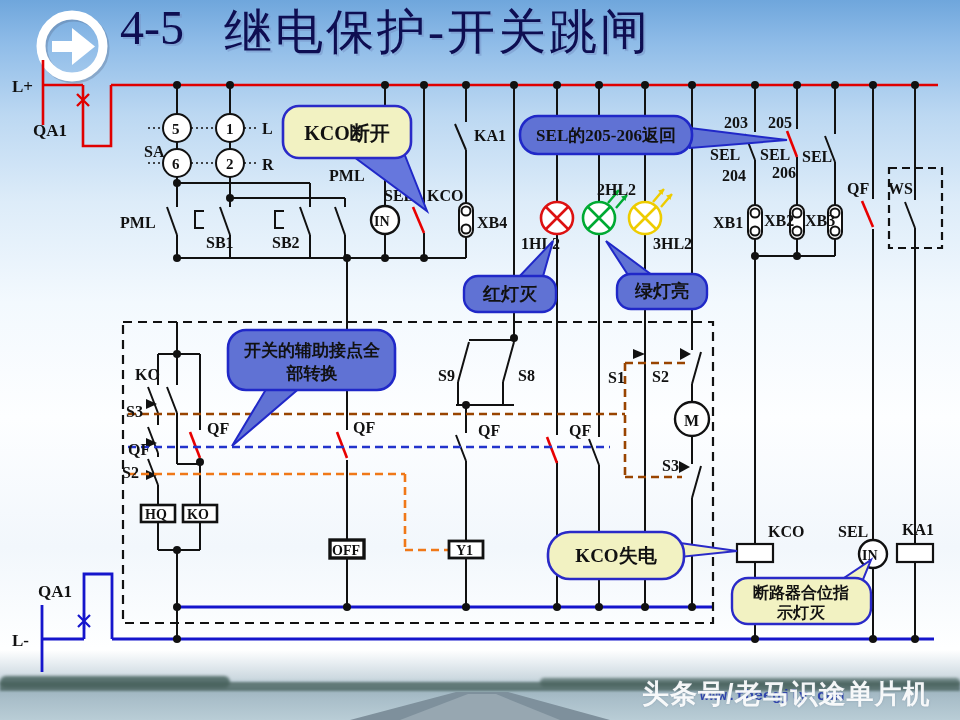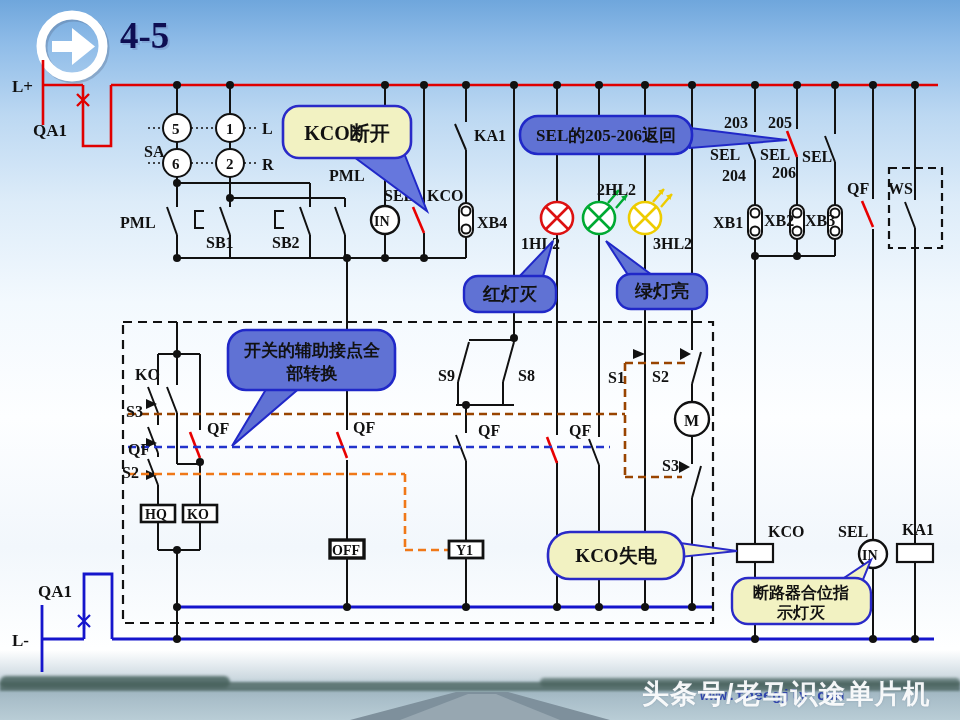--- a/index.html
+++ b/index.html
@@ -8,22 +8,22 @@
     background:linear-gradient(180deg,#6FA6DC 0%,#8FBCE8 6%,#BCD8F2 16%,#DDECF9 28%,#F3F9FE 42%,#FDFEFF 58%,#F2F7FC 76%,#FEFFFF 90%);}
   .photo{position:absolute;left:0;top:650px;width:960px;height:70px;
     background:linear-gradient(180deg,#ffffff 0%,#e8eef2 18%,#cdd9e0 40%,#9eb4bf 55%,#a9bec9 70%,#b9cdd6 100%);}
   .horizon{position:absolute;left:0;top:32px;width:960px;height:9px;background:#49625d;opacity:.75;filter:blur(1px);}
   .land{position:absolute;left:0;top:26px;width:230px;height:12px;background:#3e5a54;opacity:.8;border-radius:6px;filter:blur(1.5px);}
   .land2{position:absolute;left:540px;top:28px;width:420px;height:9px;background:#45605a;opacity:.7;border-radius:5px;filter:blur(1.5px);}
   .pier{position:absolute;left:0;top:40px;width:960px;height:30px;
     clip-path:polygon(350px 30px,610px 30px,508px 2px,456px 2px);background:#7e909c;}
   .pier2{position:absolute;left:0;top:40px;width:960px;height:30px;
     clip-path:polygon(400px 30px,560px 30px,496px 4px,468px 4px);background:#97a7b1;}
-  .title-num,.title-text{position:absolute;top:14px;font-family:"Liberation Serif",serif;
-    font-weight:bold;font-size:37px;color:#0E0E52;text-shadow:2px 2px 0 rgba(120,150,200,.55);}
+  .title-num,.title-text{position:absolute;top:0;font-family:"Liberation Serif",serif;
+    font-weight:normal;font-size:48px;color:#0E0E52;text-shadow:2px 2px 0 rgba(120,150,200,.55);}
   .title-num{left:120px;}
   .title-text{left:224px;letter-spacing:3px;}
   svg text{font-family:"Liberation Serif",serif;font-weight:bold;fill:#111;}
   .wm-main{position:absolute;left:642px;top:676px;width:320px;font-size:27px;font-weight:bold;
     color:rgba(255,255,255,.93);letter-spacing:1px;text-shadow:0 0 2px rgba(120,140,160,.6);}
   .wm-url{position:absolute;left:700px;top:688px;font-size:15px;font-weight:bold;color:#1B2FA8;opacity:.85;font-family:Liberation Mono, monospace;}
 </style>
 </head>
 <body>
 
@@ -31,20 +31,21 @@
 
   <div class="photo">
     <div class="land"></div>
     <div class="land2"></div>
     <div class="horizon"></div>
     <div class="pier"></div>
     <div class="pier2"></div>
   </div>
 
   <div class="title-num">4-5</div>
+  <div class="title-text">继电保护-开关跳闸</div>
 
   <svg width="960" height="720" viewBox="0 0 960 720" style="position:absolute;left:0;top:0;">
 
     <g>
       <circle cx="74" cy="48" r="31" fill="none" stroke="rgba(90,110,140,.35)" stroke-width="9"></circle>
       <circle cx="72" cy="46" r="31" fill="none" stroke="#ffffff" stroke-width="9"></circle>
       <rect x="52" y="41" width="22" height="11" fill="#ffffff"></rect>
       <polygon points="72,28 95,46.5 72,65" fill="#ffffff"></polygon>
     </g>
 

